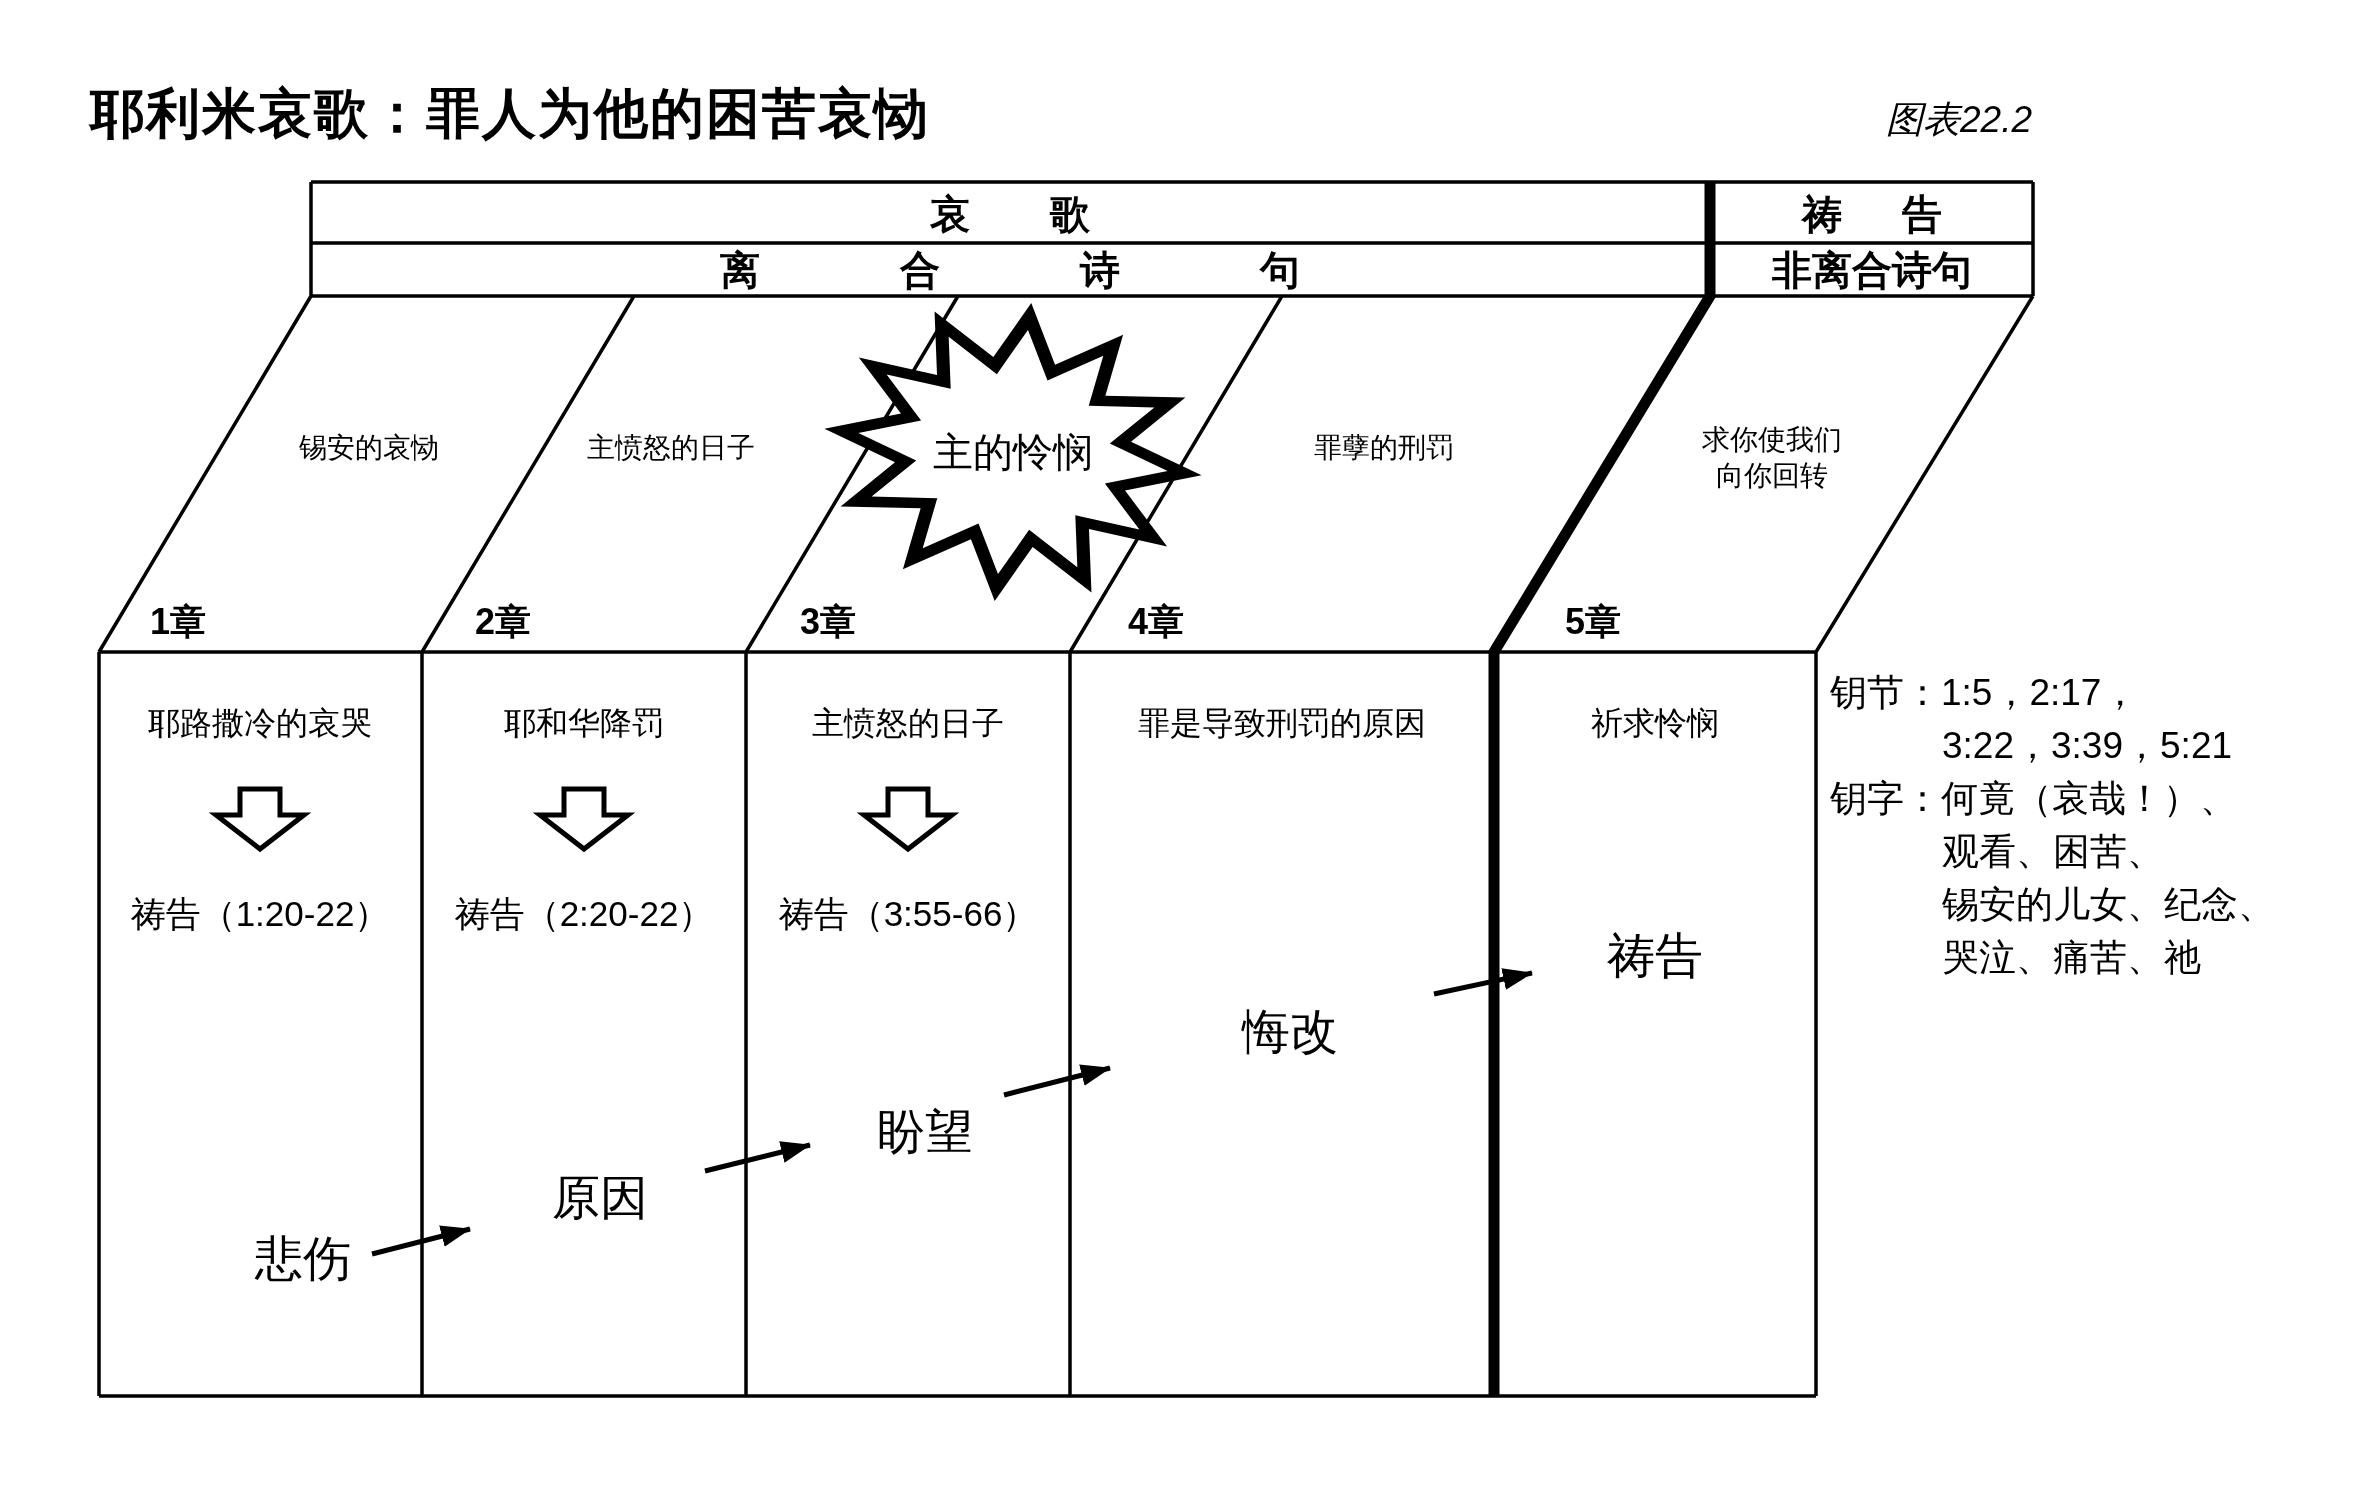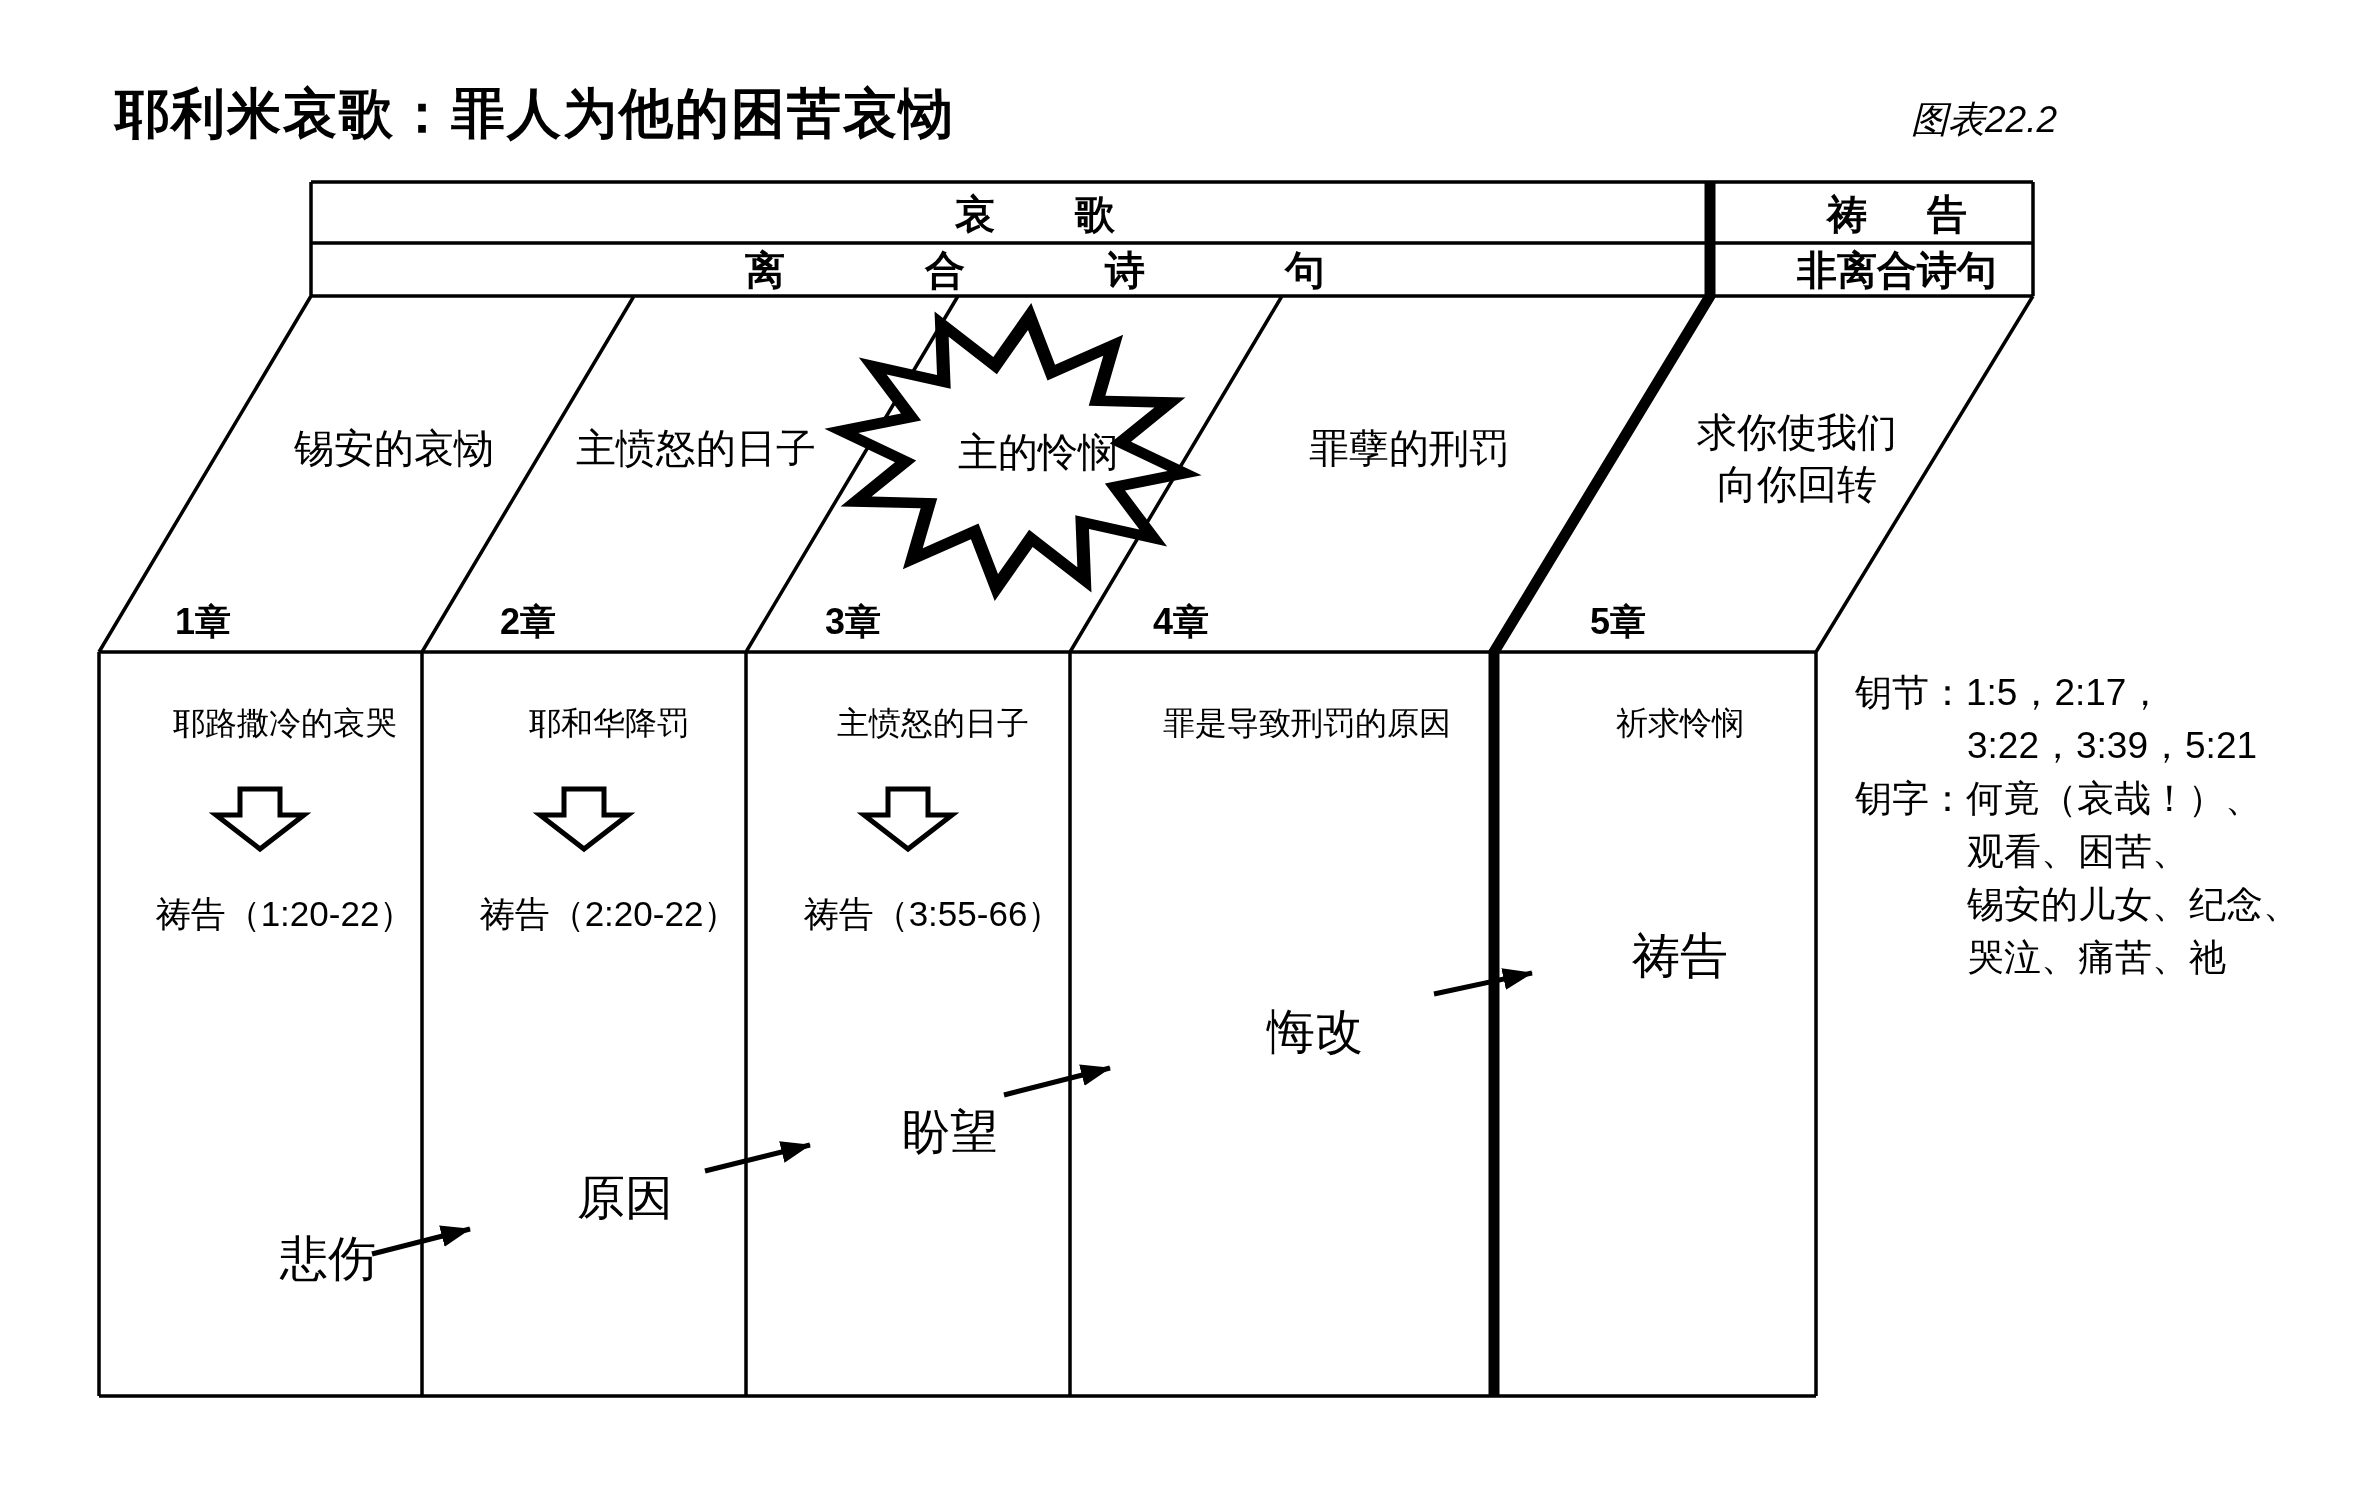--- a/index.html
+++ b/index.html
@@ -3,31 +3,31 @@
 <meta charset="utf-8">
 <style>
   * { margin:0; padding:0; box-sizing:border-box; }
   html,body { background:#fff; }
   body {
     width:2367px; height:1498px;
     font-family:"Liberation Sans","DejaVu Sans",sans-serif;
     color:#000;
   }
   .stage { position:relative; width:2367px; height:1498px; overflow:hidden; background:#fff; }
-  .abs { position:absolute;margin-left:25px; }
+  .abs { position:absolute; }
   .ctr { transform:translate(-50%,-50%); white-space:nowrap; text-align:center; }
   svg.diagram { position:absolute; left:0; top:0; }
 
   .title   { font-size:54px; font-weight:700; letter-spacing:2px; }
   .figno   { font-size:37px;font-style:italic; }
   .hdr     { font-size:40px; font-weight:700; }
   .sp-song    { letter-spacing:2em;   text-indent:2em; }
   .sp-acro    { letter-spacing:3.5em; text-indent:3.5em; }
   .sp-prayer  { letter-spacing:1.5em; text-indent:1.5em; }
-  .theme   { font-size:40px; white-space:pre-line; line-height:1.3; text-align:center; }
+  .theme   { font-size:28px; white-space:pre-line; line-height:1.3; text-align:center; }
   .chap    { font-size:36px; font-weight:700; }
   .colhead { font-size:32px; }
   .prayer  { font-size:35px; }
   .prog    { font-size:48px; }
   .burst-label { font-size:40px; }
   .note    { font-size:37px; white-space:nowrap; }
   .ind     { padding-left:112px; }
 </style>
 </head>
 <body>

